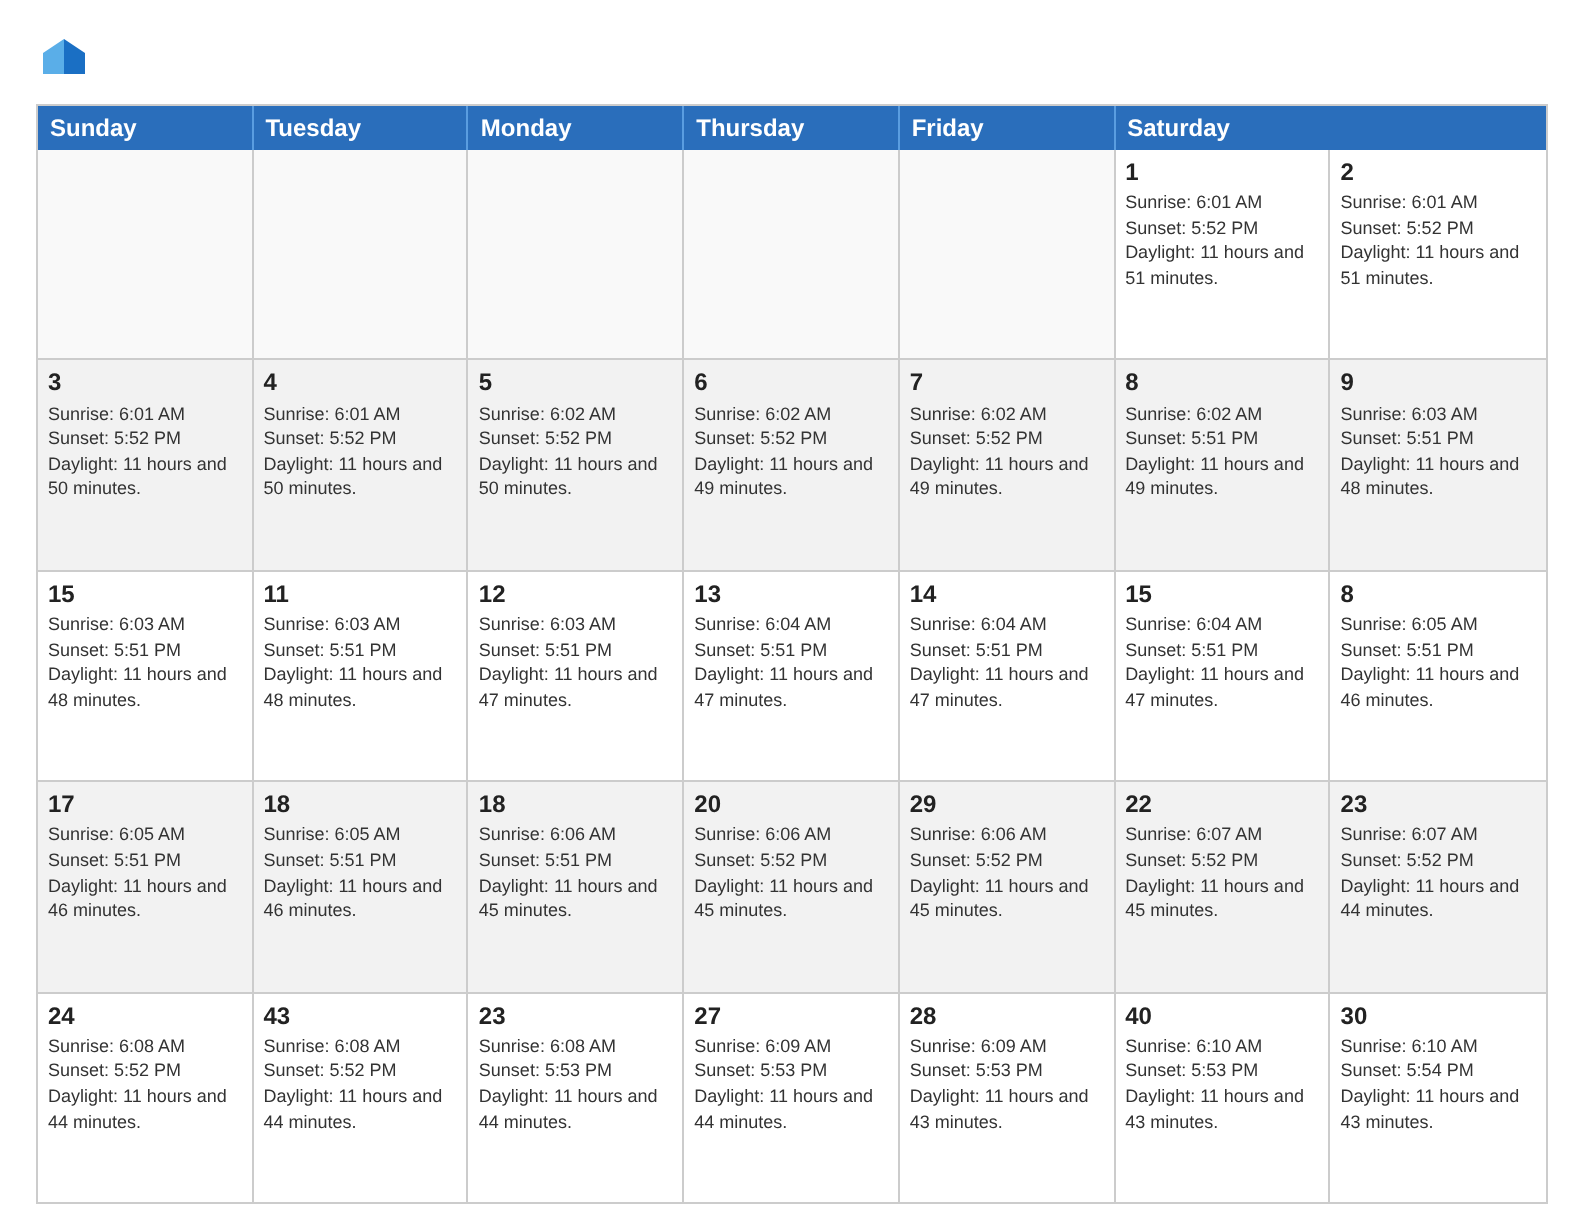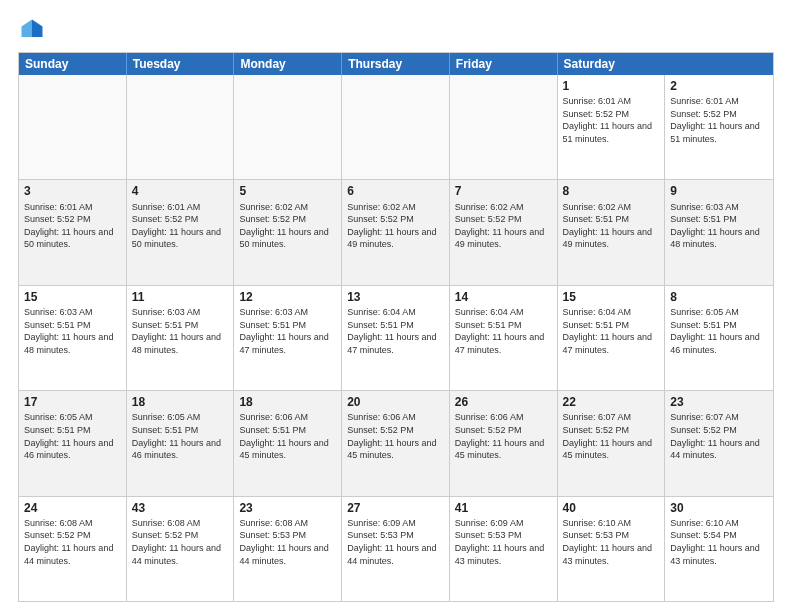--- a/index.html
+++ b/index.html
@@ -225,21 +225,21 @@
           </div>
           <div class="cal-cell alt">
             <span class="day-num">18</span>
             <div class="cell-info">Sunrise: 6:06 AM<br>Sunset: 5:51 PM<br>Daylight: 11 hours and 45 minutes.</div>
           </div>
           <div class="cal-cell alt">
             <span class="day-num">20</span>
             <div class="cell-info">Sunrise: 6:06 AM<br>Sunset: 5:52 PM<br>Daylight: 11 hours and 45 minutes.</div>
           </div>
           <div class="cal-cell alt">
-            <span class="day-num">26</span>
+            <span class="day-num">29</span>
             <div class="cell-info">Sunrise: 6:06 AM<br>Sunset: 5:52 PM<br>Daylight: 11 hours and 45 minutes.</div>
           </div>
           <div class="cal-cell alt">
             <span class="day-num">22</span>
             <div class="cell-info">Sunrise: 6:07 AM<br>Sunset: 5:52 PM<br>Daylight: 11 hours and 45 minutes.</div>
           </div>
           <div class="cal-cell alt">
             <span class="day-num">23</span>
             <div class="cell-info">Sunrise: 6:07 AM<br>Sunset: 5:52 PM<br>Daylight: 11 hours and 44 minutes.</div>
           </div>
@@ -255,21 +255,21 @@
           </div>
           <div class="cal-cell">
             <span class="day-num">23</span>
             <div class="cell-info">Sunrise: 6:08 AM<br>Sunset: 5:53 PM<br>Daylight: 11 hours and 44 minutes.</div>
           </div>
           <div class="cal-cell">
             <span class="day-num">27</span>
             <div class="cell-info">Sunrise: 6:09 AM<br>Sunset: 5:53 PM<br>Daylight: 11 hours and 44 minutes.</div>
           </div>
           <div class="cal-cell">
-            <span class="day-num">41</span>
+            <span class="day-num">28</span>
             <div class="cell-info">Sunrise: 6:09 AM<br>Sunset: 5:53 PM<br>Daylight: 11 hours and 43 minutes.</div>
           </div>
           <div class="cal-cell">
             <span class="day-num">40</span>
             <div class="cell-info">Sunrise: 6:10 AM<br>Sunset: 5:53 PM<br>Daylight: 11 hours and 43 minutes.</div>
           </div>
           <div class="cal-cell">
             <span class="day-num">30</span>
             <div class="cell-info">Sunrise: 6:10 AM<br>Sunset: 5:54 PM<br>Daylight: 11 hours and 43 minutes.</div>
           </div>

